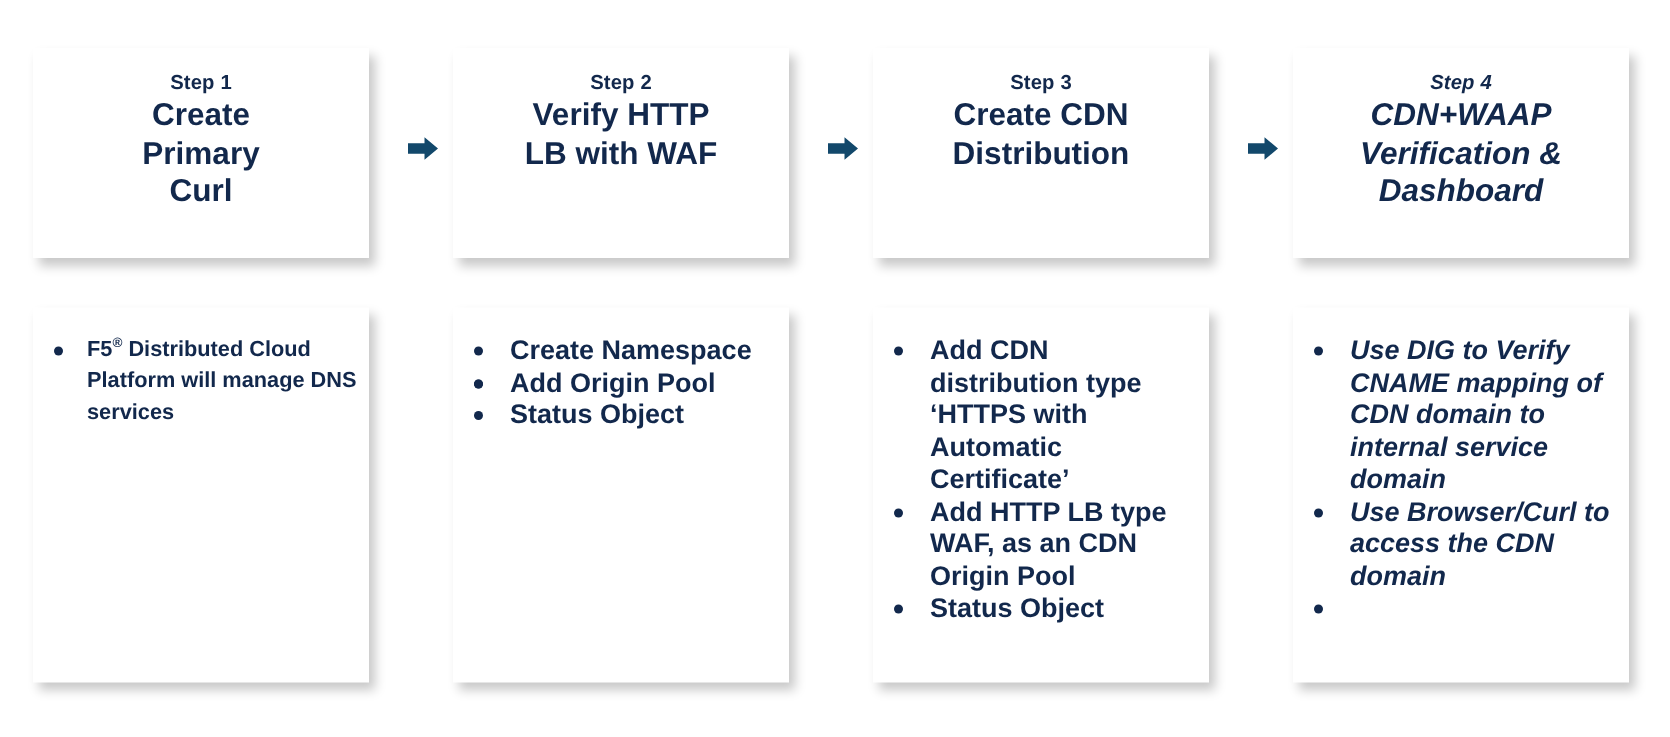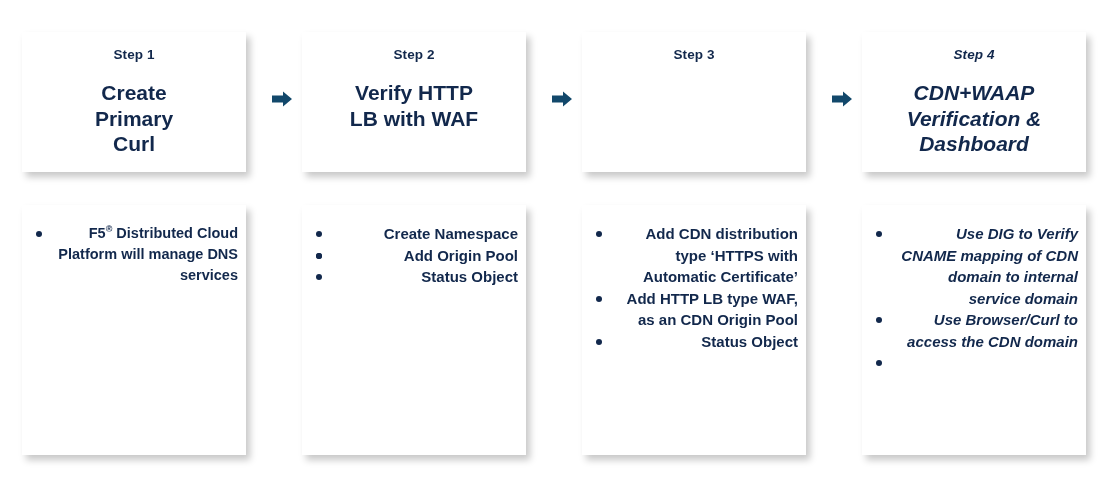--- a/index.html
+++ b/index.html
@@ -57,46 +57,45 @@
     line-height: 17px;
     color: #12284C;
     text-align: center;
   }
   .step-title {
     font-size: 21px;
     font-weight: bold;
     line-height: 25.5px;
     color: #12284C;
     text-align: center;
-    margin-top: 17px;
+    margin-top: 1px;
     padding: 0 6px;
   }
 
   
   .body-card {
     position: absolute;
     top: 205px;
     left: 0;
     width: 224px;
     height: 250px;
     background: #ffffff;
     box-shadow: 4px 5px 7px rgba(0,0,0,0.22);
     box-sizing: border-box;
     padding: 18px 8px 10px 8px;
-    text-align: right;
   }
   ul.bullets {
     list-style: none;
     margin: 0;
     padding: 0;
   }
   ul.bullets li {
     position: relative;
     padding-left: 30px;
-    font-size: 15px;
+    font-size: 18px;
     line-height: 21.5px;
     font-weight: 600;
     color: #12284C;
     margin-bottom: 0px;
   }
   ul.bullets li .dot {
     position: absolute;
     left: 6px;
     top: 8px;
     width: 6px;
@@ -176,20 +175,24 @@
 
   <div class="arrow arr-1">
     <svg width="22" height="22" viewBox="0 0 22 22" aria-hidden="true">
       <path d="M1 7.5 L12 7.5 L12 3.5 L21 11 L12 18.5 L12 14.5 L1 14.5 Z" fill="#12486B"></path>
     </svg>
   </div>
 
   <div class="column col-2">
     <div class="head-card">
       <div class="step-label">Step 3</div>
+      <div class="step-title">
+        <span>Create CDN</span><br>
+        <span>Distribution</span>
+      </div>
     </div>
     <div class="body-card">
       <ul class="bullets">
         <li><span class="dot"></span><span>Add CDN distribution type ‘HTTPS with Automatic Certificate’</span></li>
         <li><span class="dot"></span><span>Add HTTP LB type WAF, as an CDN Origin Pool</span></li>
         <li><span class="dot"></span><span>Status Object</span></li>
       </ul>
     </div>
   </div>
 

